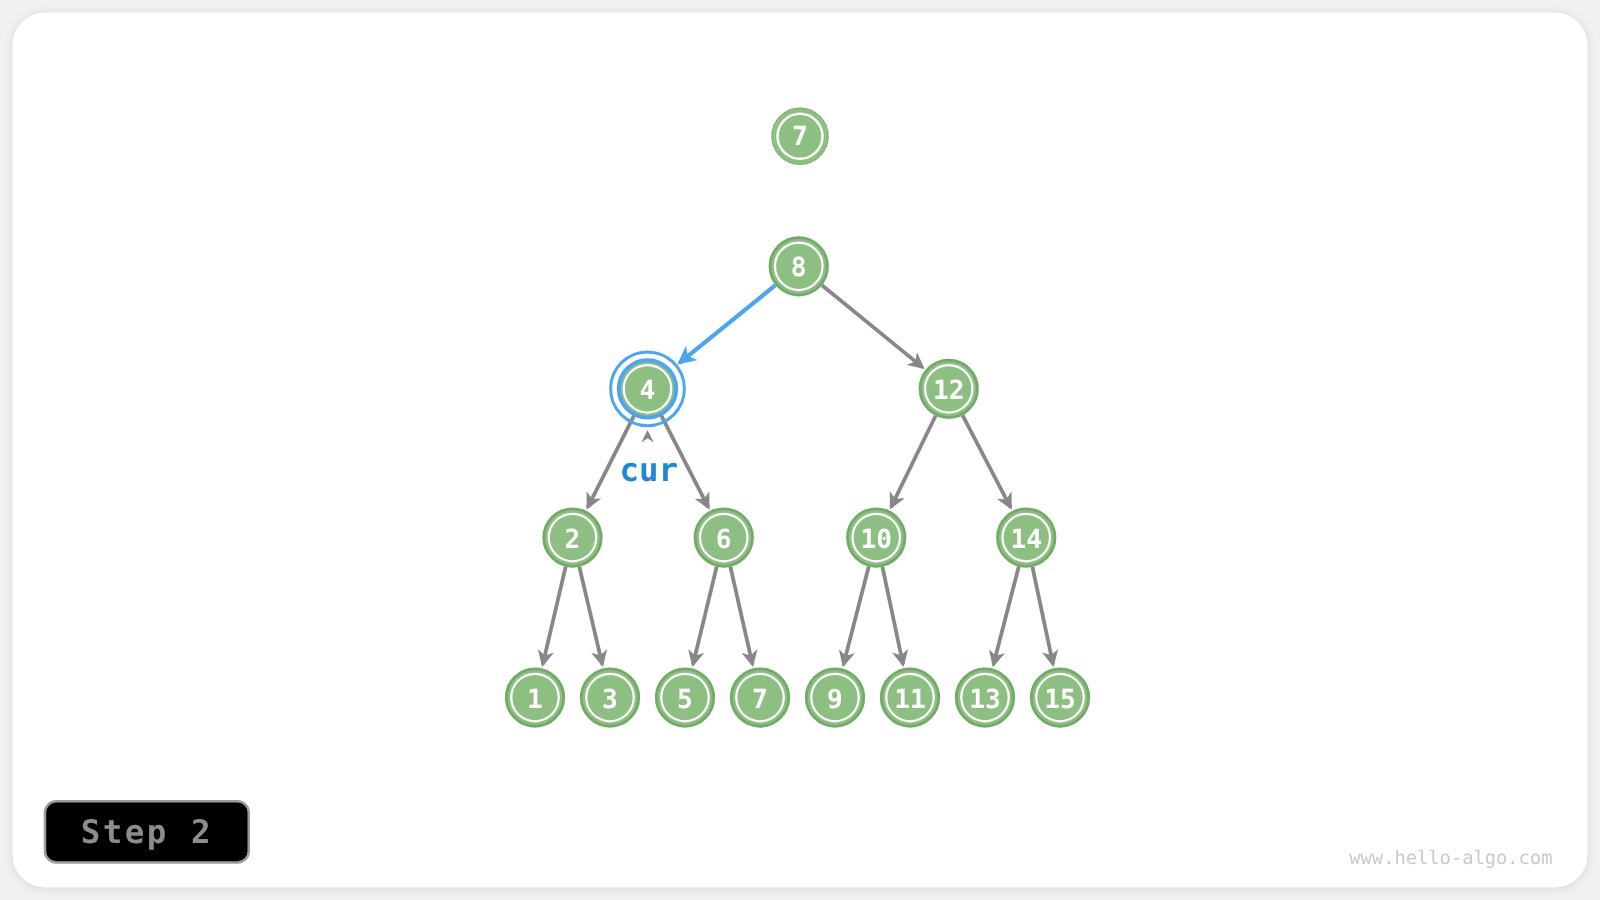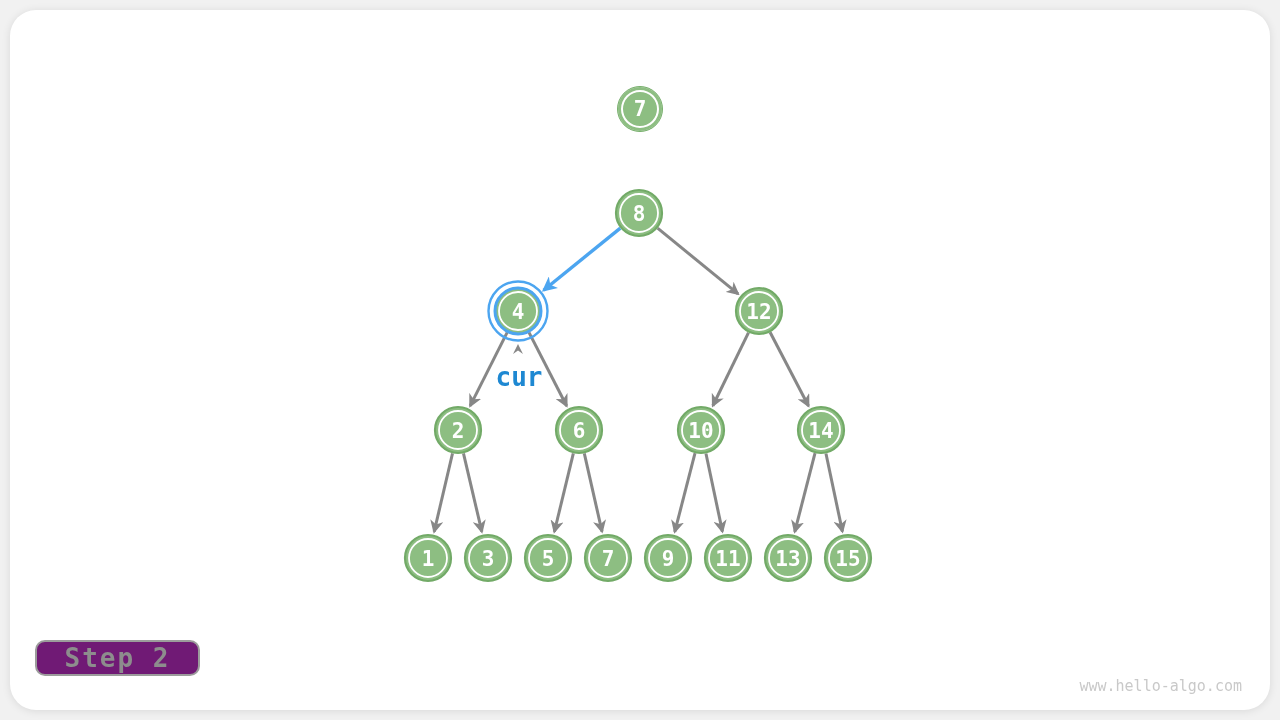--- a/index.html
+++ b/index.html
@@ -59,22 +59,22 @@
   }
   #tree-svg {
     position: absolute;
     left: 0; top: 0;
     width: 1280px; height: 720px;
     pointer-events: none;
   }
   .step-box {
     position: absolute;
     left: 35px; top: 640px;
-    width: 165px; height: 36px;
-    background: #701a75;
+    width: 165px; height: 51px;
+    background: #000000;
     border: 2px solid #9c9c9c;
     border-radius: 10px;
     box-sizing: border-box;
     display: flex;
     align-items: center;
     justify-content: center;
   }
   .step-box span {
     font-family: "DejaVu Sans Mono", monospace;
     font-weight: bold;

